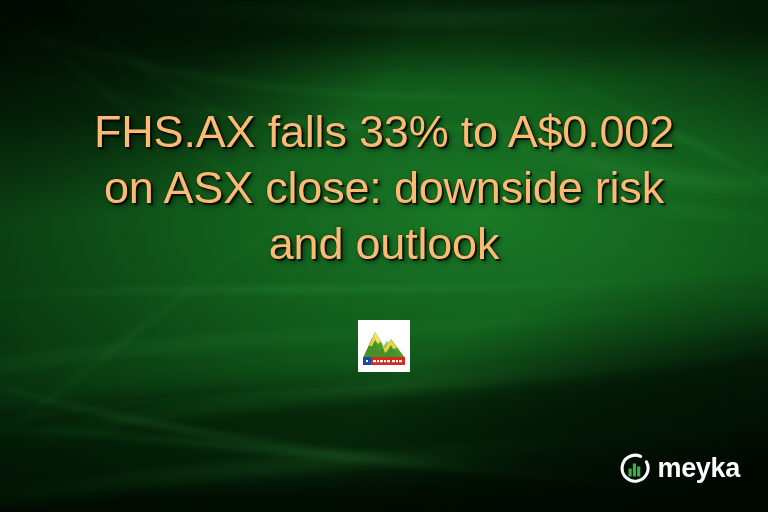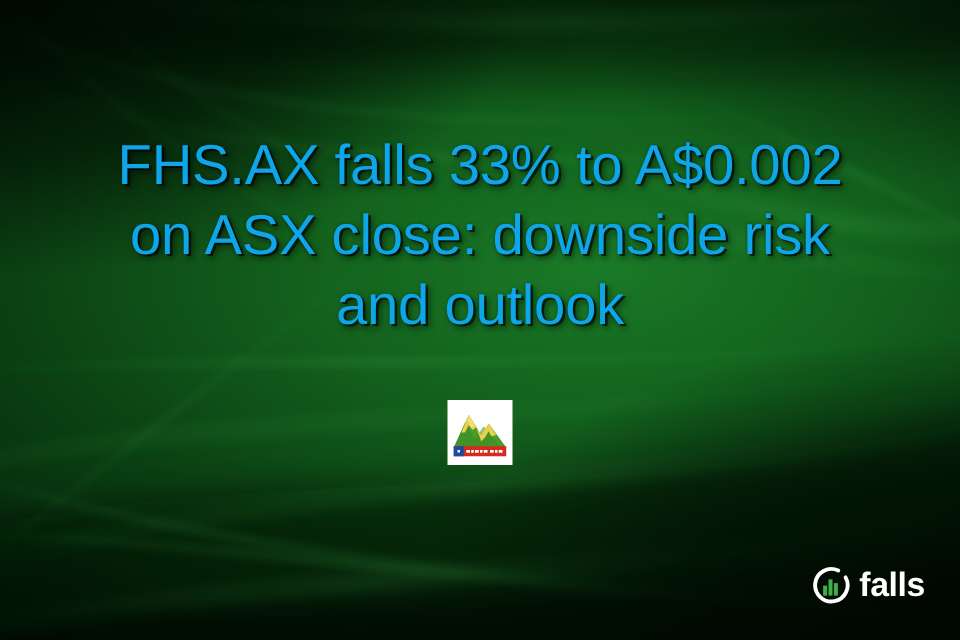--- a/index.html
+++ b/index.html
@@ -56,21 +56,21 @@
 
   
   .headline {
     position: absolute;
     left: 0;
     right: 0;
     top: 104px;
     text-align: center;
     padding: 0 26px;
     box-sizing: border-box;
-    color: #0ea5e9;
+    color: #fdba74;
     font-size: 45px;
     line-height: 56px;
     font-weight: 400;
     letter-spacing: -0.2px;
     font-stretch: condensed;
     text-shadow:
        2px 2px 0px rgba(0,0,0,0.62),
        3px 3px 5px rgba(0,0,0,0.55),
        0 0 2px rgba(0,0,0,0.35);
     white-space: pre-line;
@@ -214,16 +214,16 @@
 
   <div class="watermark">
     <svg class="wm-mark" viewBox="0 0 32 32" xmlns="http://www.w3.org/2000/svg">
       <path d="M26.4,8.4 A13,13 0 1,0 29,16 L29,16" fill="none" stroke="#ffffff" stroke-width="3.1" stroke-linecap="round" transform="rotate(-28 16 16)"></path>
       <g fill="#3fae4a">
         <rect x="9.5" y="16.5" width="3.2" height="8"></rect>
         <rect x="13.8" y="11.5" width="3.2" height="13"></rect>
         <rect x="18.1" y="14.5" width="3.2" height="10"></rect>
       </g>
     </svg>
-    <span class="wm-text">falls</span>
+    <span class="wm-text">meyka</span>
   </div>
 
 </div>
 
 </body></html>

